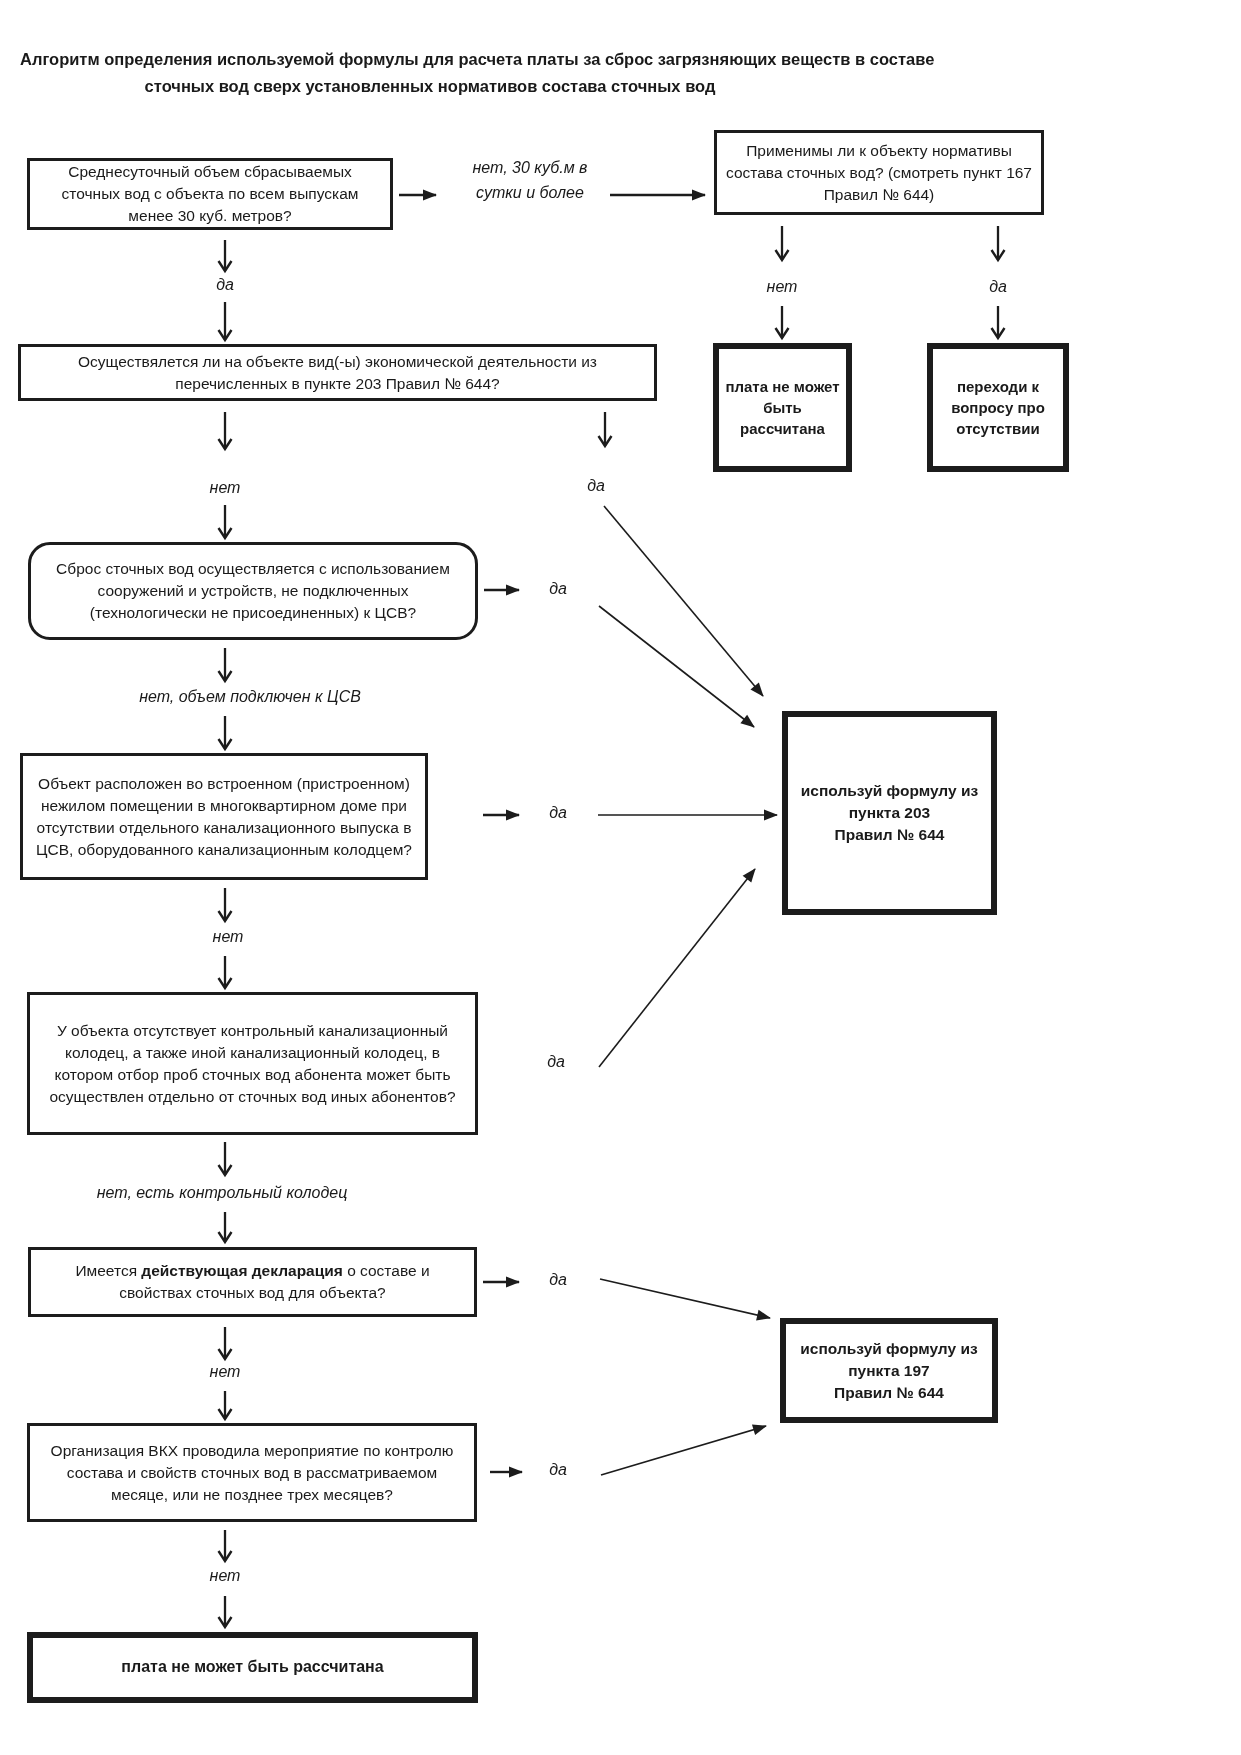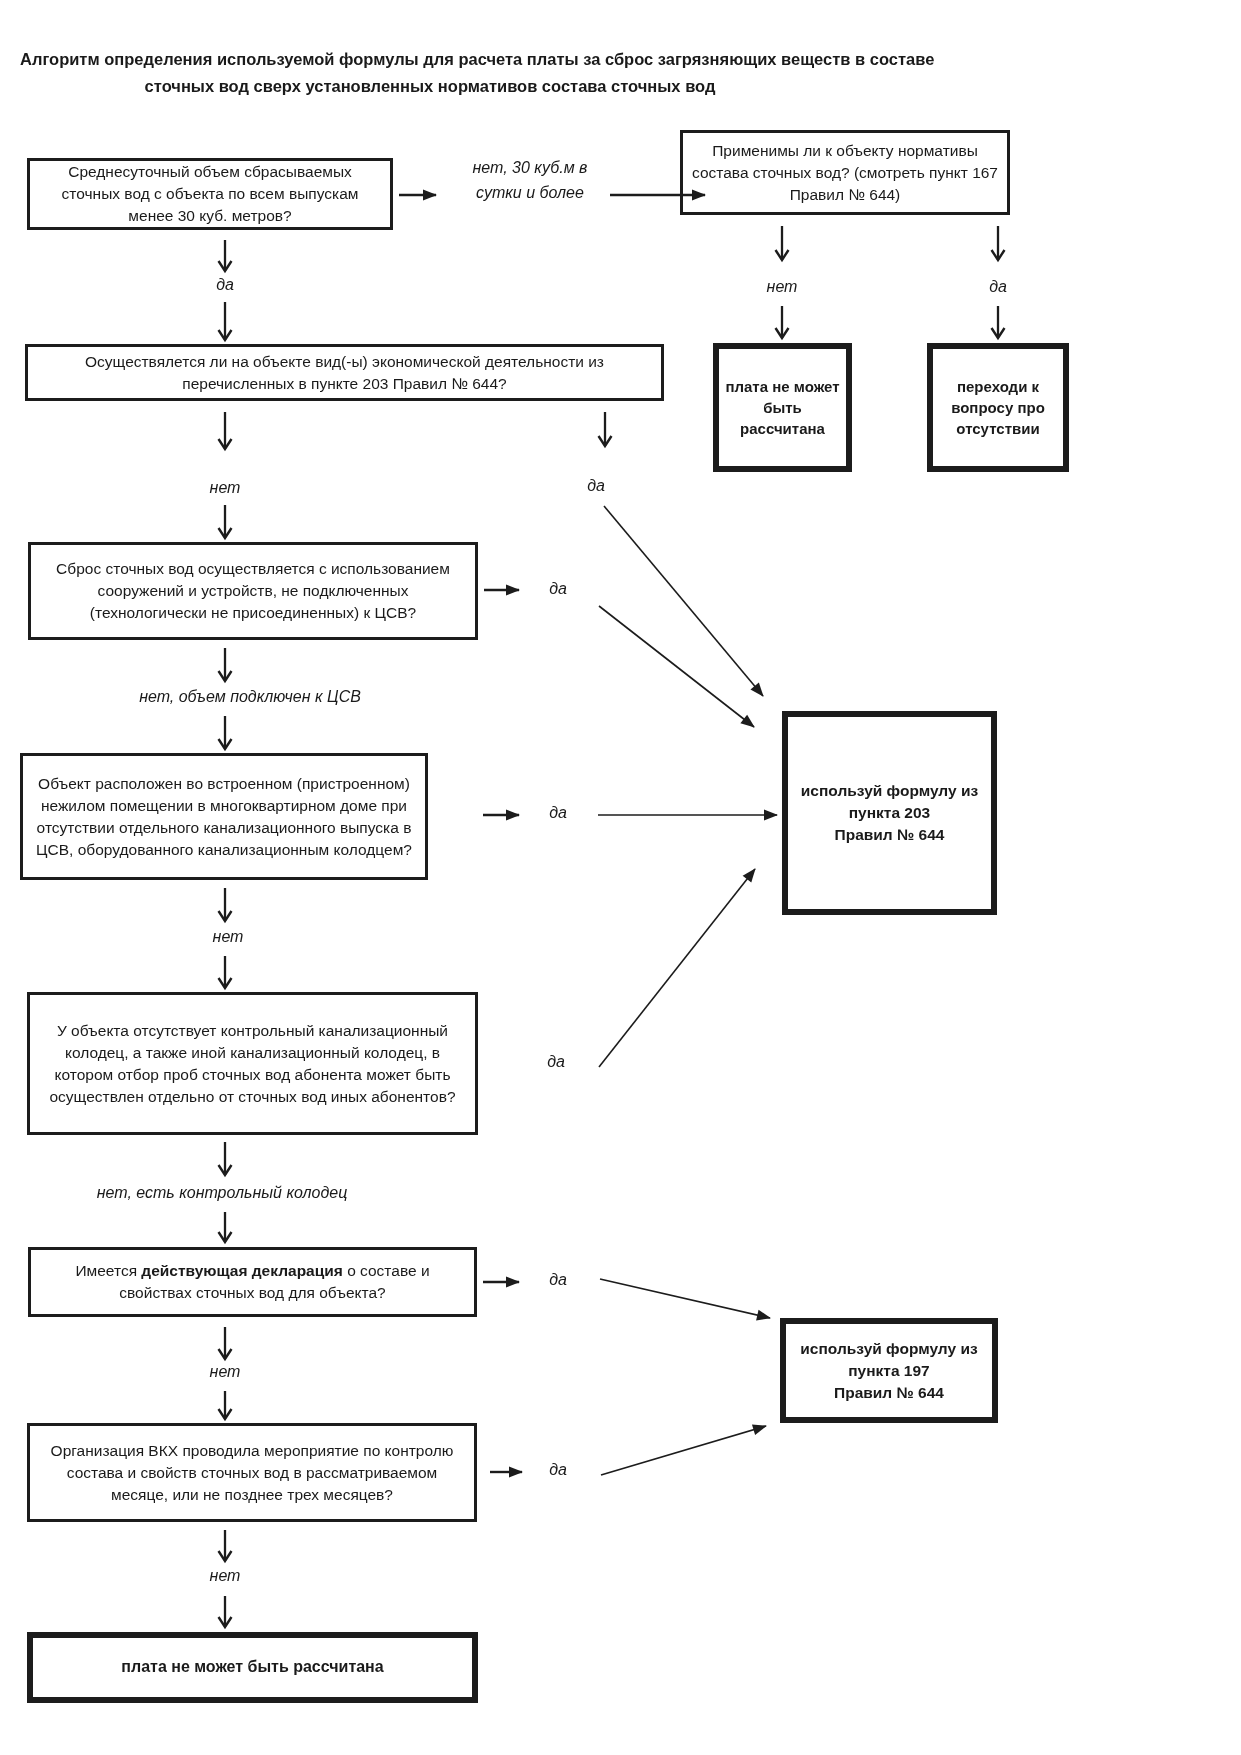--- a/index.html
+++ b/index.html
@@ -28,25 +28,25 @@
 
   <div class="title">
     <div>Алгоритм определения используемой формулы для расчета платы за сброс загрязняющих веществ в составе</div>
     <div>сточных вод сверх установленных нормативов состава сточных вод</div>
   </div>
 
   <div class="box" style="left:27px;top:158px;width:366px;height:72px;">
     <div class="t">Среднесуточный объем сбрасываемых сточных вод с объекта по всем выпускам менее 30 куб. метров?</div>
   </div>
 
-  <div class="box" style="left:25px;top:344px;width:639px;height:57px;">
+  <div class="box" style="left:18px;top:344px;width:639px;height:57px;">
     <div class="t">Осуществялется ли на объекте вид(-ы) экономической деятельности из перечисленных в пункте 203 Правил № 644?</div>
   </div>
 
-  <div class="box" style="left:28px;top:542px;width:450px;height:98px;">
+  <div class="box" style="left:28px;top:542px;width:450px;height:98px;border-radius:22px;">
     <div class="t">Сброс сточных вод осуществляется с использованием сооружений и устройств, не подключенных (технологически не присоединенных) к ЦСВ?</div>
   </div>
 
   <div class="box" style="left:20px;top:753px;width:408px;height:127px;justify-content:flex-end;">
     <div class="t">Объект расположен во встроенном (пристроенном) нежилом помещении в многоквартирном доме при отсутствии отдельного канализационного выпуска в ЦСВ, оборудованного канализационным колодцем?</div>
   </div>
 
   <div class="box" style="left:27px;top:992px;width:451px;height:143px;">
     <div class="t">У объекта отсутствует контрольный канализационный колодец, а также иной канализационный колодец, в котором отбор проб сточных вод абонента может быть осуществлен отдельно от сточных вод иных абонентов?</div>
   </div>
@@ -58,21 +58,21 @@
   </div>
 
   <div class="box" style="left:27px;top:1423px;width:450px;height:99px;">
     <div class="t">Организация ВКХ проводила мероприятие по контролю состава и свойств сточных вод в рассматриваемом месяце, или не позднее трех месяцев?</div>
   </div>
 
   <div class="box thick" style="left:27px;top:1632px;width:451px;height:71px;font-size:16px;">
     <div class="t">плата не может быть рассчитана</div>
   </div>
 
-  <div class="box" style="left:680px;top:130px;width:330px;height:85px;">
+  <div class="box" style="left:714px;top:130px;width:330px;height:85px;">
     <div class="t">Применимы ли к объекту нормативы состава сточных вод? (смотреть пункт 167 Правил № 644)</div>
   </div>
 
   <div class="box thick" style="left:713px;top:343px;width:139px;height:129px;">
     <div class="t">плата не может быть рассчитана</div>
   </div>
 
   <div class="box thick" style="left:927px;top:343px;width:142px;height:129px;">
     <div class="t">переходи к вопросу про отсутствии</div>
   </div>

